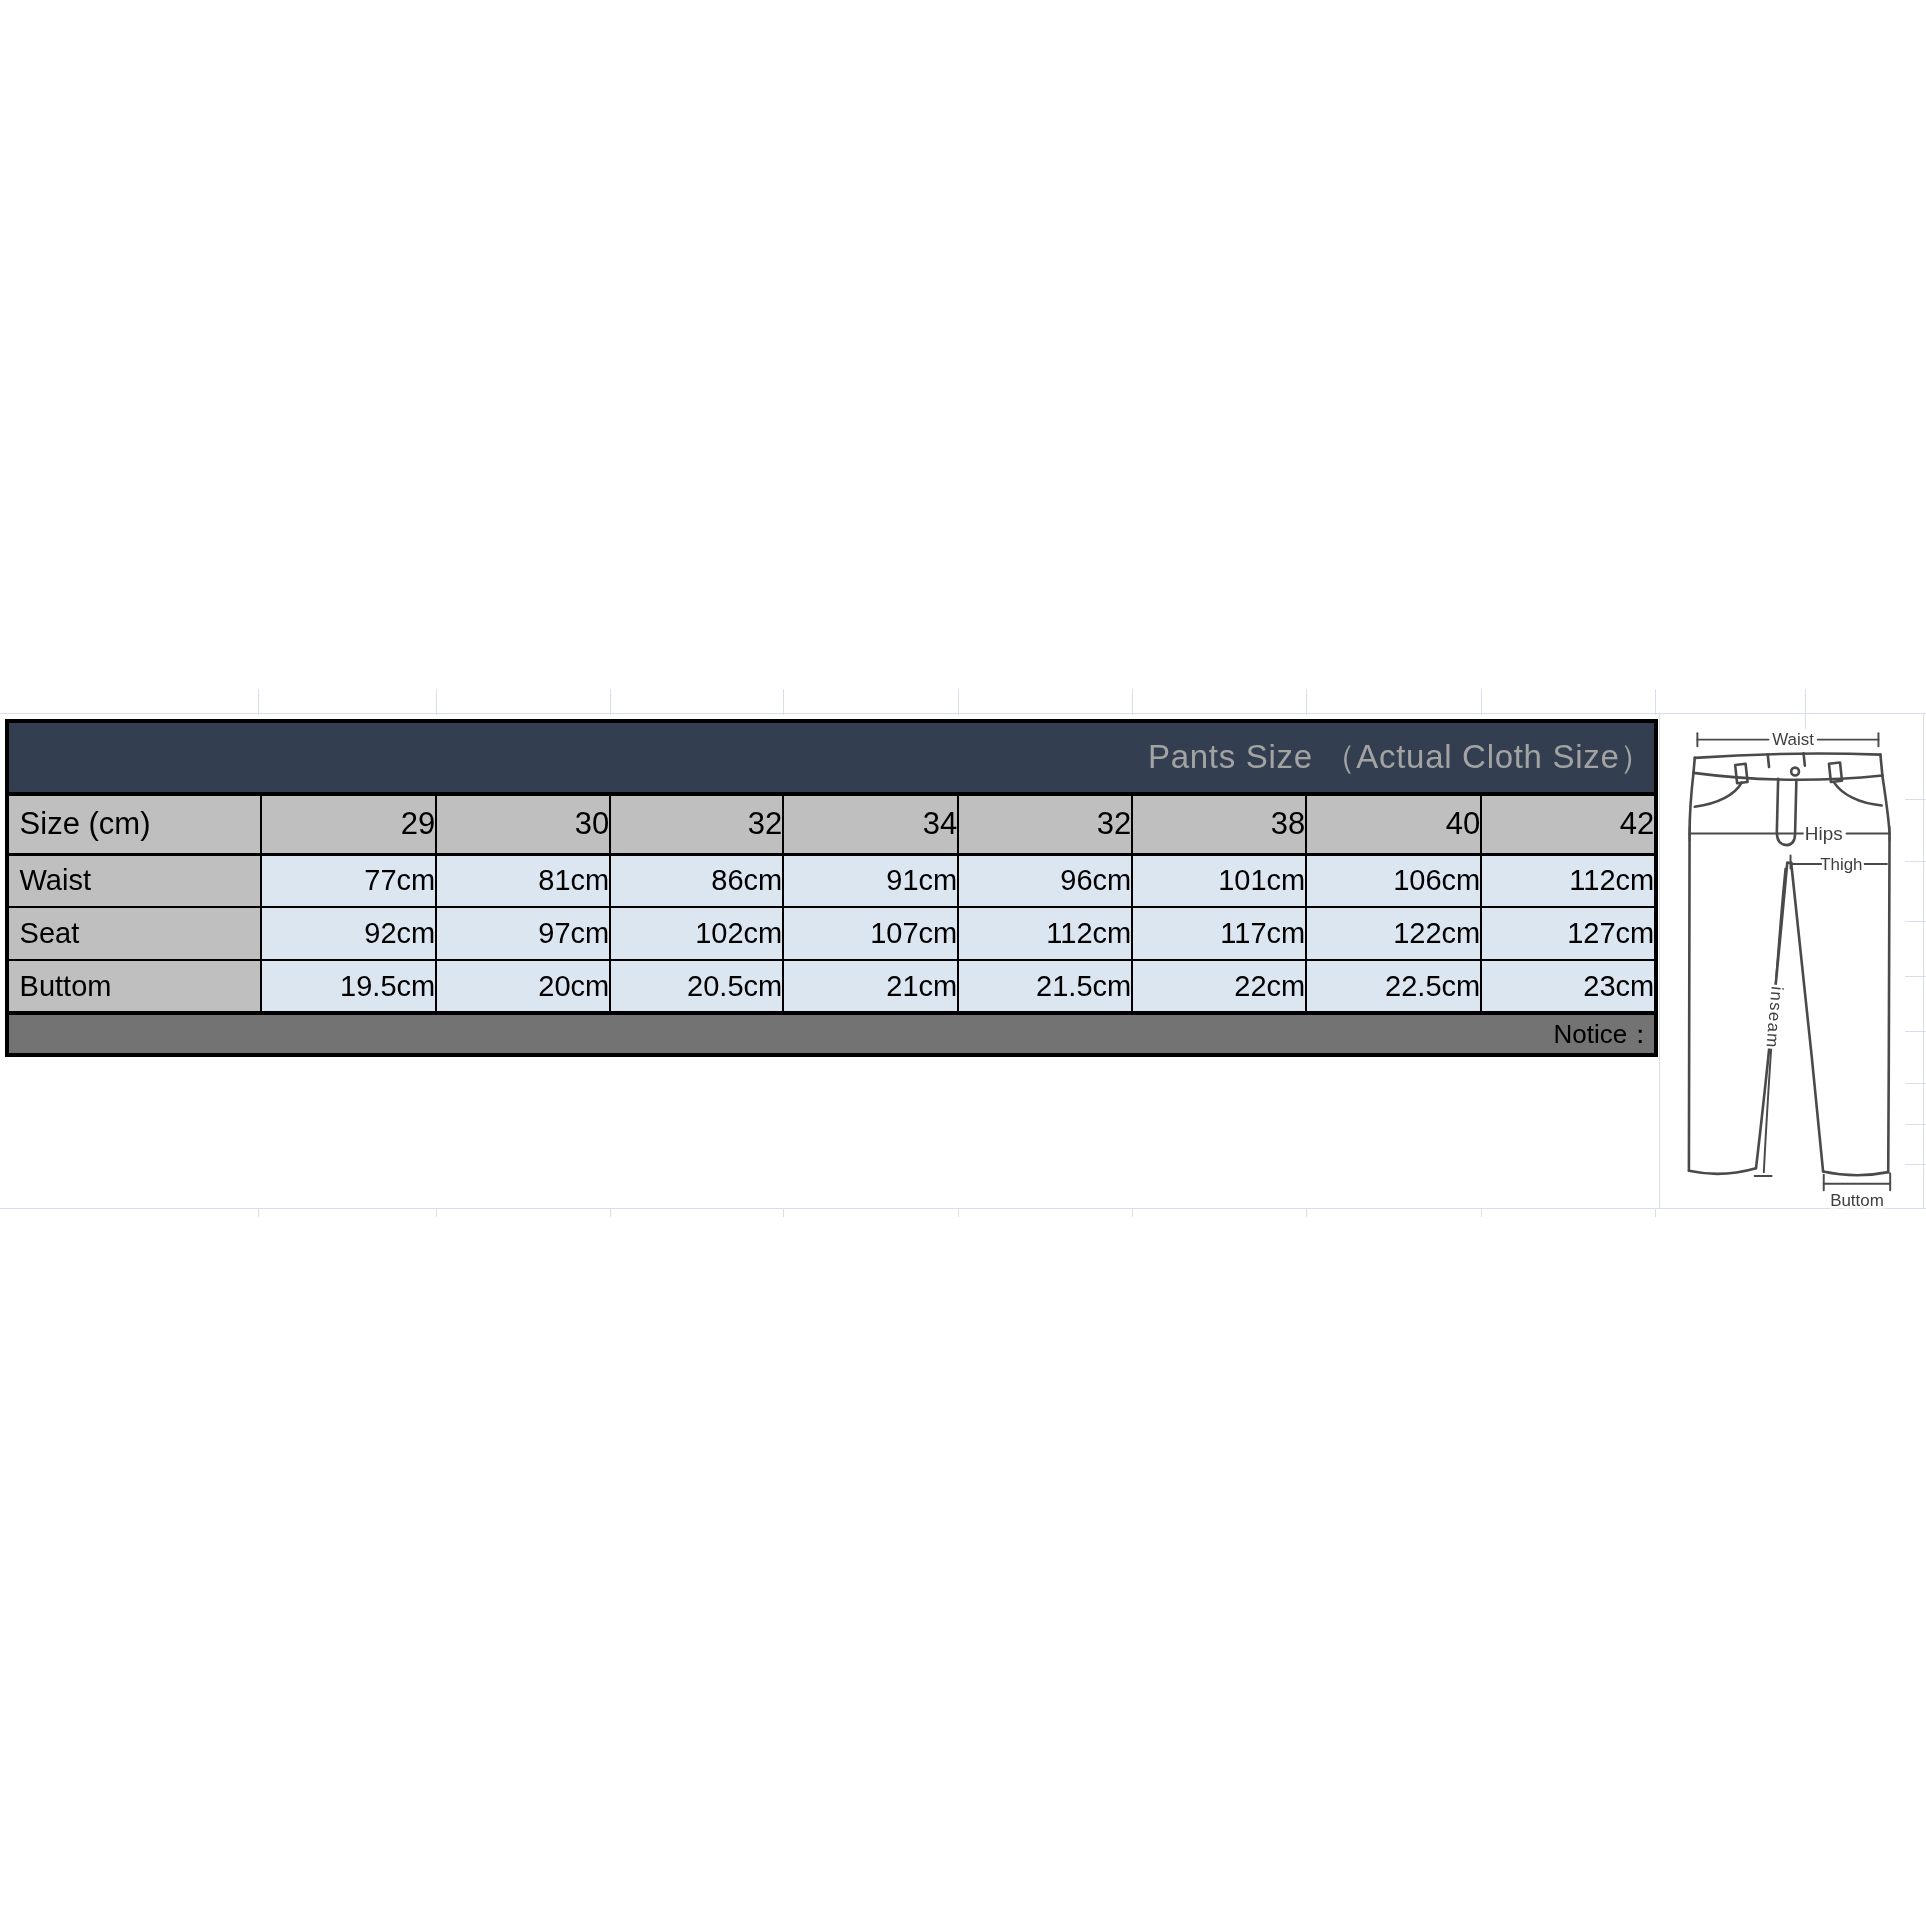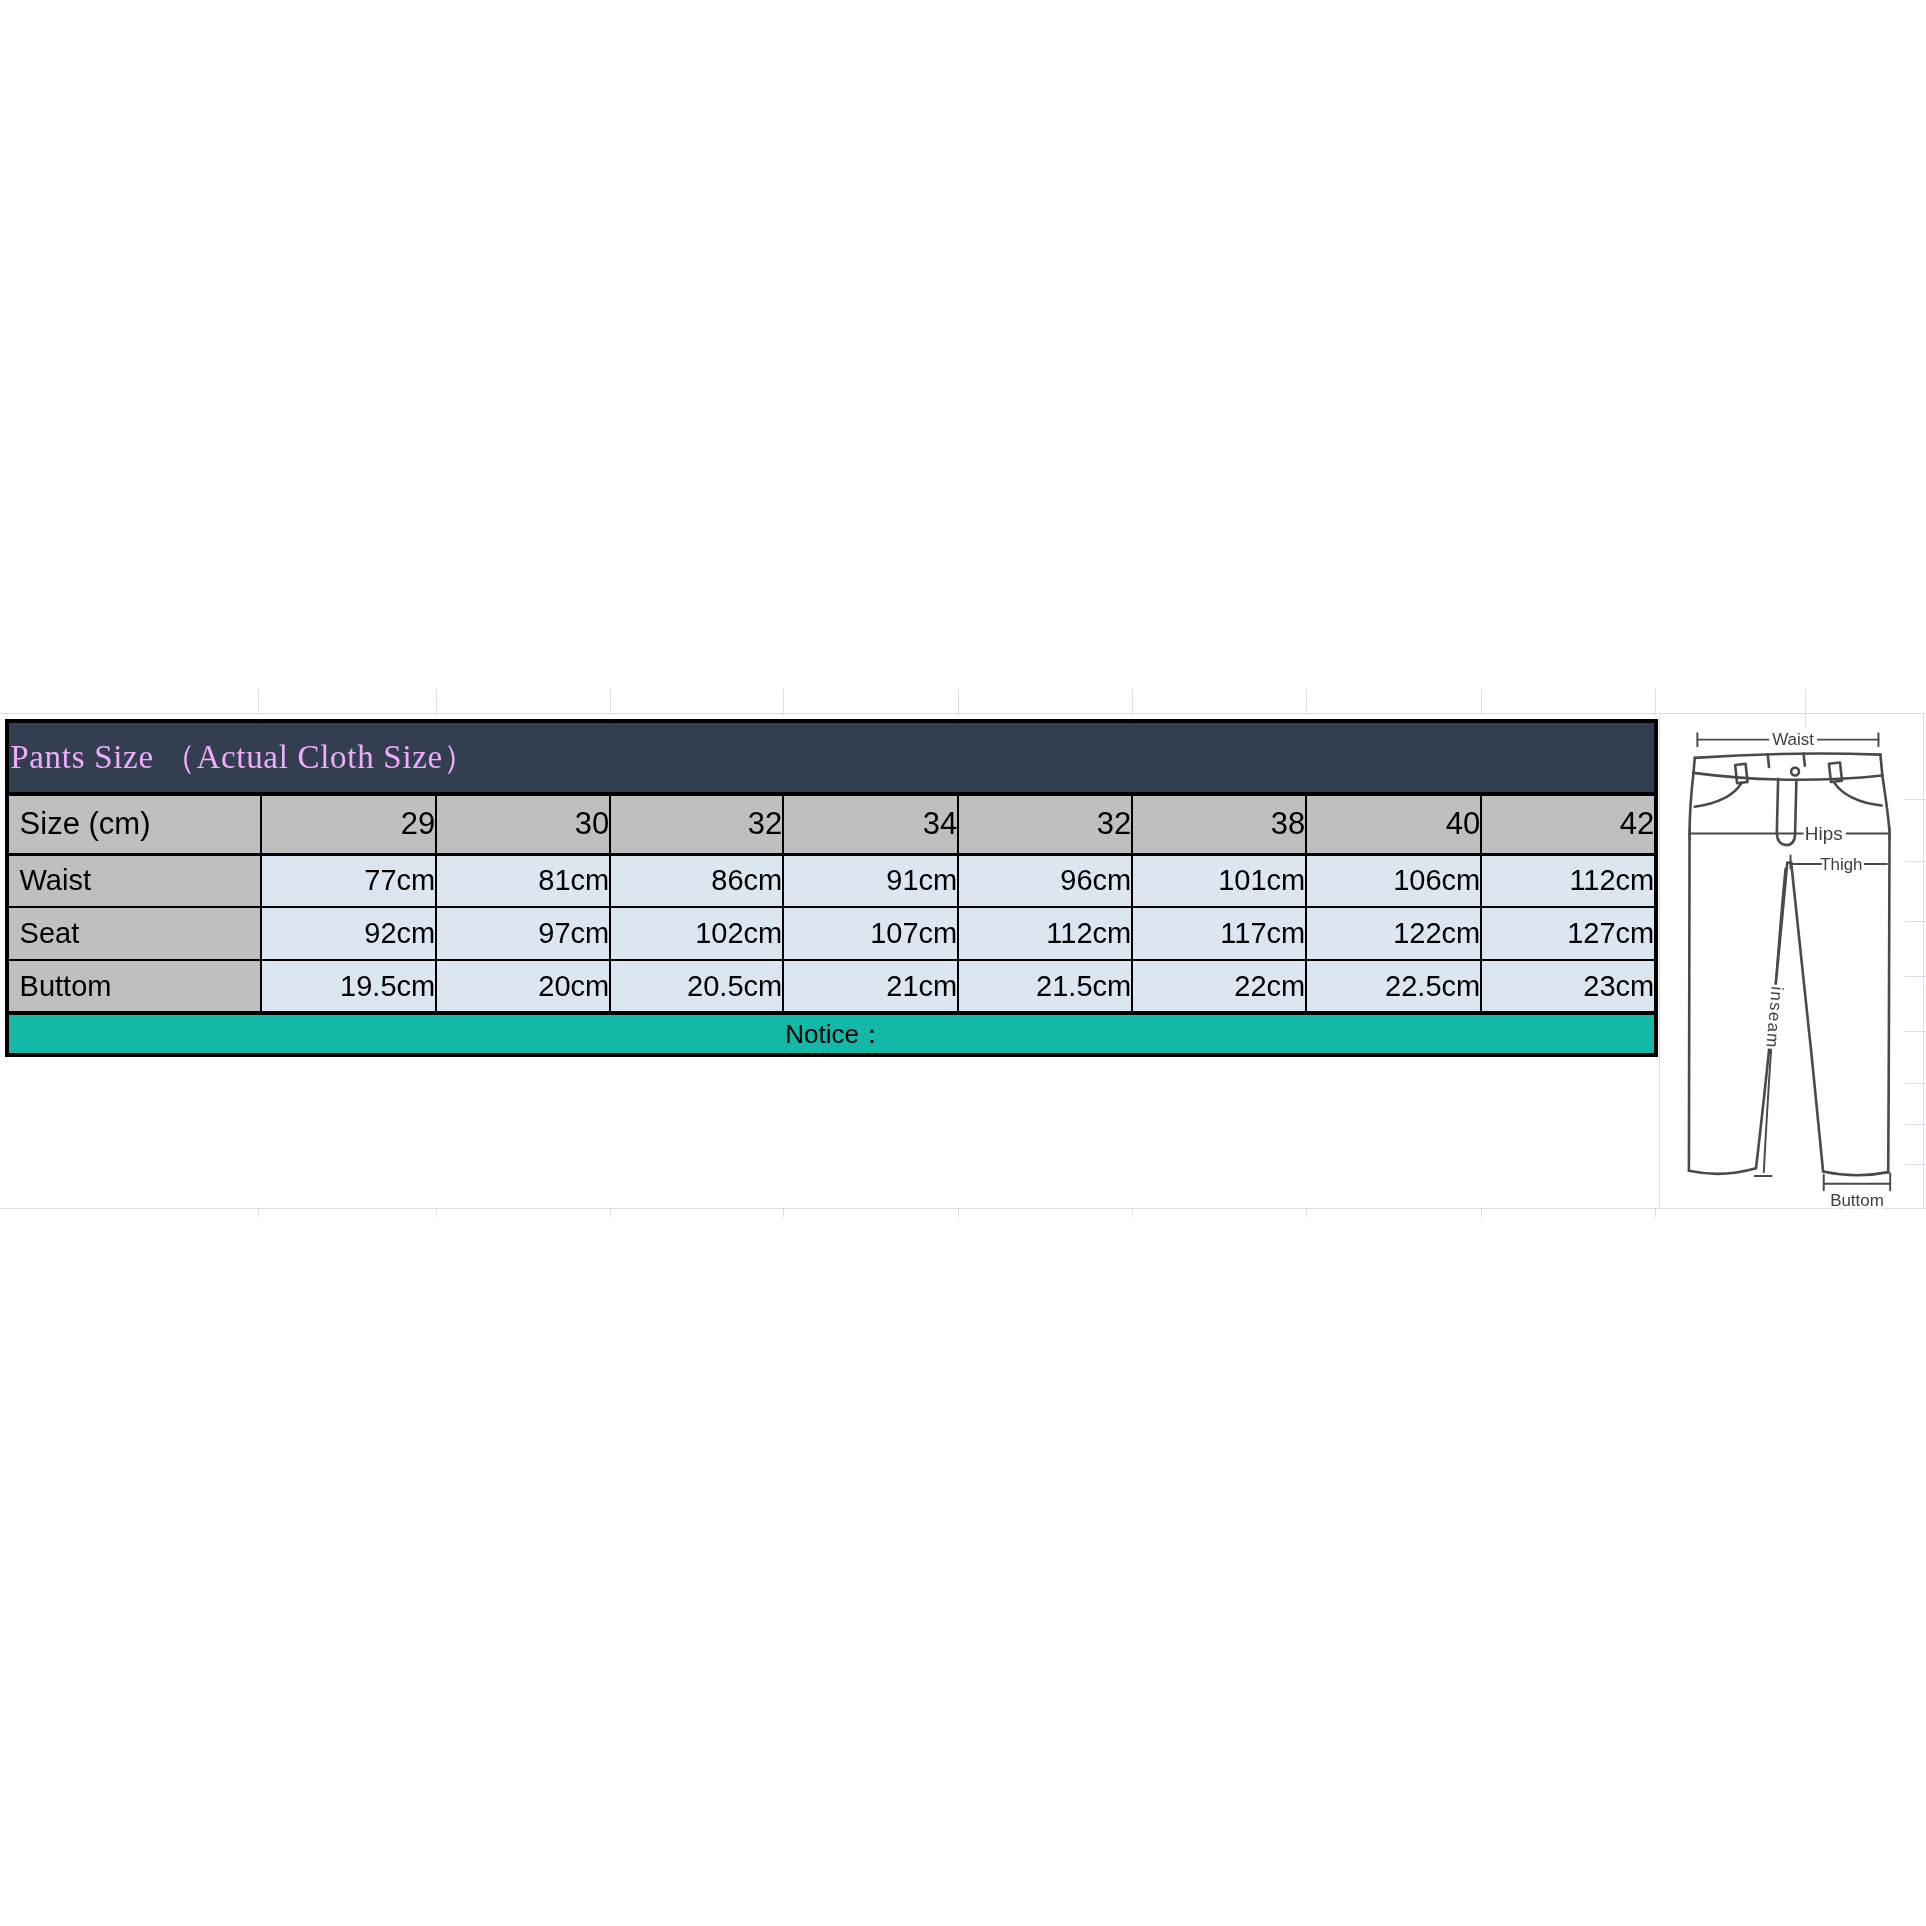--- a/index.html
+++ b/index.html
@@ -14,37 +14,37 @@
     position:absolute;left:5.2px;top:719px;width:1650px;z-index:3;
     border-collapse:collapse;table-layout:fixed;background:#fff;
     border:4.6px solid var(--border,#000);
   }
   table.size-chart td{
     box-sizing:border-box;vertical-align:middle;
     border:2px solid var(--border,#000);
     overflow:hidden;white-space:nowrap;
   }
   tr.r-title td{
-    height:73px;background:var(--title-bg,#333F50);color:#f0abfc;
-    font-family:Liberation Serif, serif;
-    font-size:33px;text-align:left;letter-spacing:0.7px;
+    height:73px;background:var(--title-bg,#333F50);color:#a3a3a3;
+    font-family:Liberation Sans, sans-serif;
+    font-size:33px;text-align:right;letter-spacing:0.7px;
     border-bottom:4.6px solid var(--border,#000);
   }
   tr.r-size td{
     height:60px;background:var(--header-gray,#BFBFBF);
     font-size:31px;font-weight:normal;
     border-bottom:3.3px solid var(--border,#000);
   }
   tr.r-data td{height:53px;font-size:29px;border-bottom:2.6px solid var(--border,#000);}
   td.lbl{text-align:left;padding-left:10.4px;background:var(--header-gray,#BFBFBF);}
   td.num,td.val{text-align:right;padding-right:0;}
   td.val{background:var(--cell-blue,#DCE6F1);}
   tr.r-data td.lbl{font-size:29px;font-weight:normal;}
   tr.r-notice-h td{
-    height:42px;background:#14b8a6;text-align:center;padding-left:7.8px;font-size:26px;
+    height:42px;background:#737373;text-align:right;padding-left:7.8px;font-size:26px;
     border-top:4.6px solid var(--border,#000);border-left:none;border-right:none;border-bottom:none;
     white-space:pre;
   }
   tr.r-notice-l td{
     height:36px;background:#fff;text-align:left;padding-left:7.8px;font-size:26px;
     border-top:1.3px solid var(--notice-line,#ccd5e6);border-left:none;border-right:none;border-bottom:none;
     white-space:pre;
   }
   
   svg.pants{position:absolute;left:1657px;top:704px;z-index:4;}

